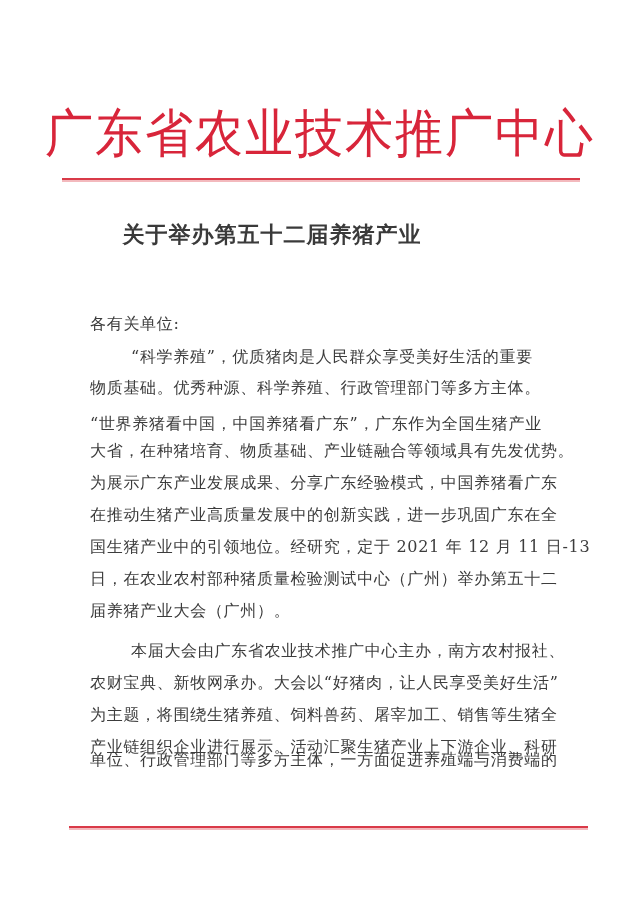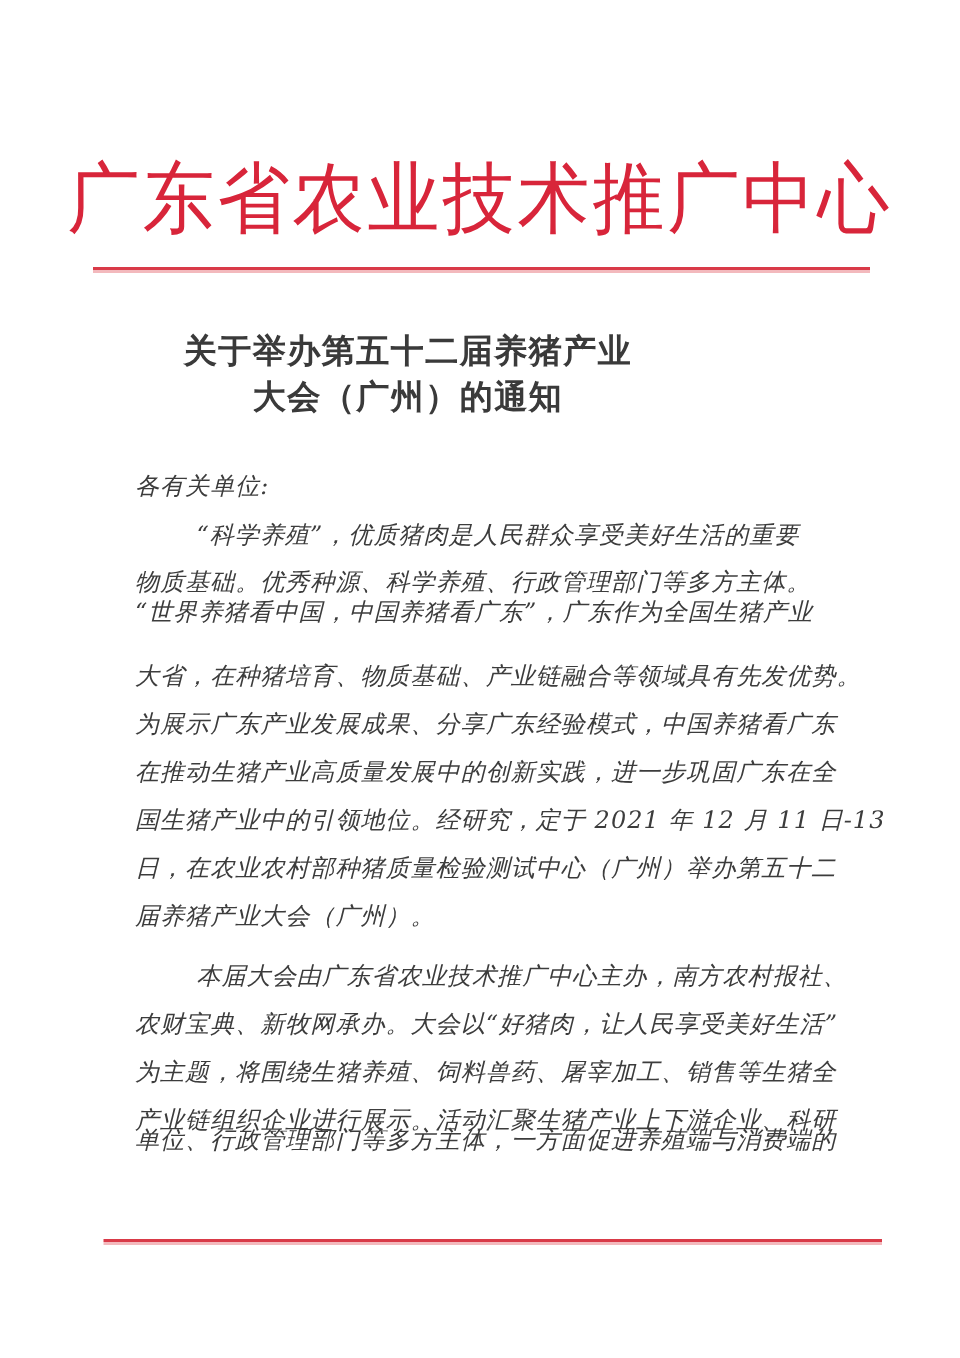--- a/index.html
+++ b/index.html
@@ -65,41 +65,39 @@
       font-family: "DejaVu Serif", "Liberation Serif", serif;
       font-size: 16px;
       color: #3c3c3c;
     }
     .line {
       position: absolute;
       left: 0;
       white-space: nowrap;
       line-height: 20px;
       letter-spacing: 0.7px;
-      font-style: italic;
     }
     .indent { left: 41px; }
   </style>
 </head>
 <body>
 
 <div class="masthead">广东省农业技术推广中心</div>
 <div class="rule top"></div>
 
 <div class="doc-title">
   <div>关于举办第五十二届养猪产业</div>
-  <div>大会（广州）的通知</div>
 </div>
 
 <div class="body-text">
   <div class="line" style="top:0px">各有关单位:</div>
 
   <div class="line indent" style="top:33px">“科学养殖”，优质猪肉是人民群众享受美好生活的重要</div>
   <div class="line" style="top:64px">物质基础。优秀种源、科学养殖、行政管理部门等多方主体。</div>
-  <div class="line" style="top:84px">“世界养猪看中国，中国养猪看广东”，广东作为全国生猪产业</div>
+  <div class="line" style="top:100px">“世界养猪看中国，中国养猪看广东”，广东作为全国生猪产业</div>
   <div class="line" style="top:127px">大省，在种猪培育、物质基础、产业链融合等领域具有先发优势。</div>
   <div class="line" style="top:159px">为展示广东产业发展成果、分享广东经验模式，中国养猪看广东</div>
   <div class="line" style="top:191px">在推动生猪产业高质量发展中的创新实践，进一步巩固广东在全</div>
   <div class="line" style="top:223px">国生猪产业中的引领地位。经研究，定于 2021 年 12 月 11 日-13</div>
   <div class="line" style="top:255px">日，在农业农村部种猪质量检验测试中心（广州）举办第五十二</div>
   <div class="line" style="top:287px">届养猪产业大会（广州）。</div>
 
   <div class="line indent" style="top:327px">本届大会由广东省农业技术推广中心主办，南方农村报社、</div>
   <div class="line" style="top:359px">农财宝典、新牧网承办。大会以“好猪肉，让人民享受美好生活”</div>
   <div class="line" style="top:391px">为主题，将围绕生猪养殖、饲料兽药、屠宰加工、销售等生猪全</div>

